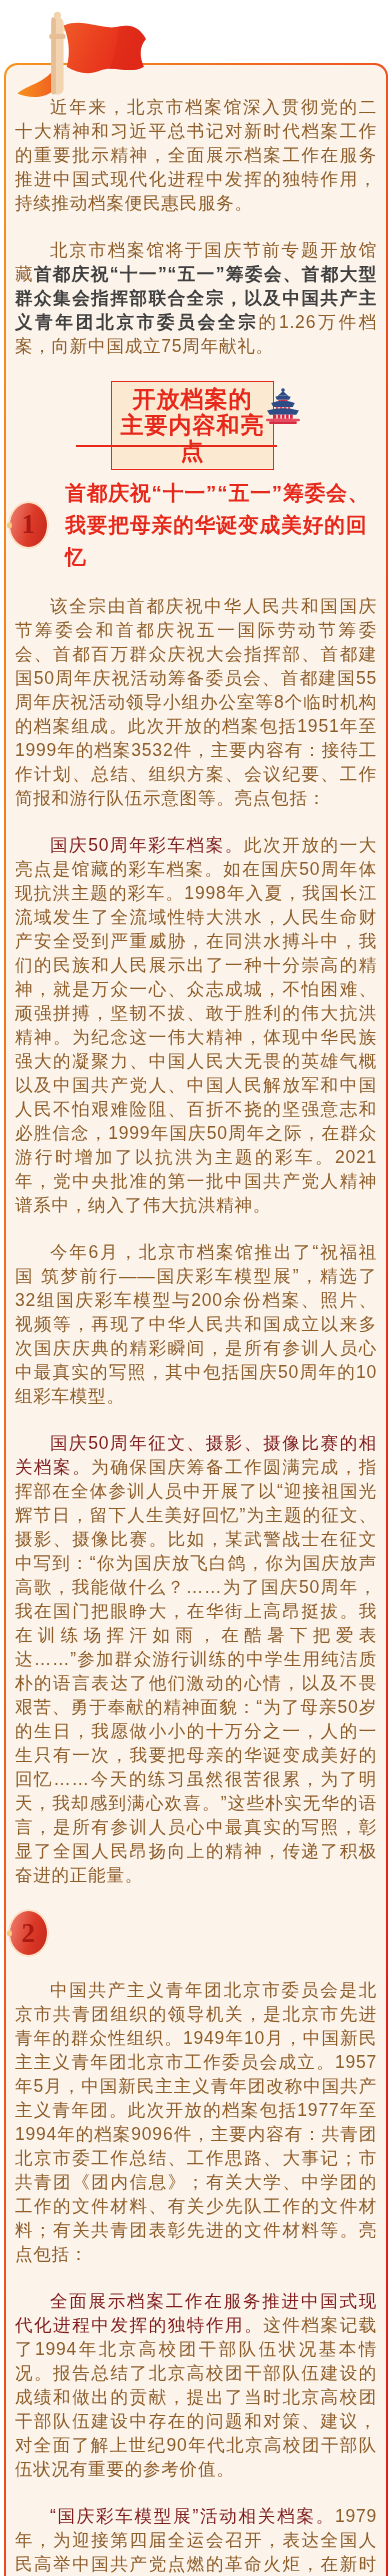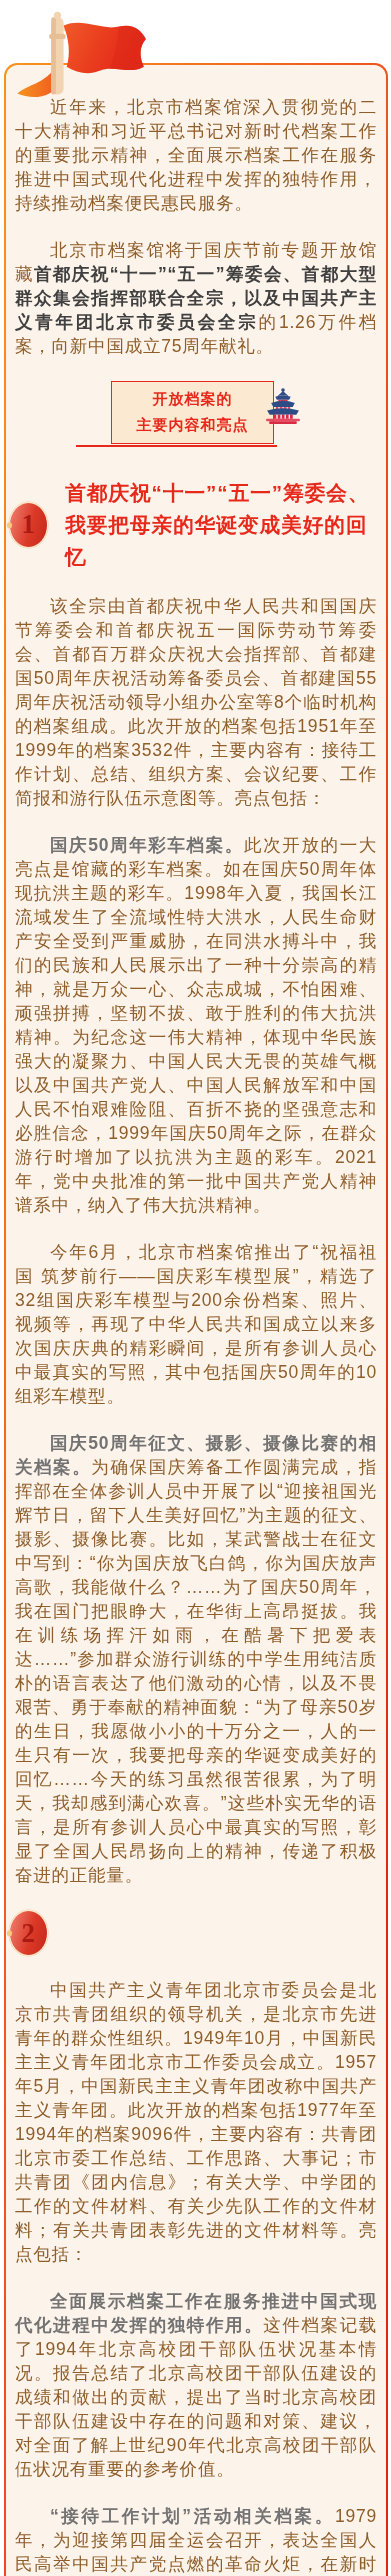--- a/index.html
+++ b/index.html
@@ -5,26 +5,26 @@
   html,body{margin:0;padding:0;}
   body{font-family:"Liberation Sans","DejaVu Sans",sans-serif;}
   .page{position:relative;width:392px;height:3355px;background:#ffffff;overflow:hidden;}
   .frame{margin:63px 4.1px 0;border-radius:13.4px;padding:1.5px;
          background:linear-gradient(100deg,#f7931e,#ef5a20 40%,#e5221a 85%);}
   .inner{background:#fcf3ea;border-radius:12px;padding:30px 9.3px 24px;box-sizing:border-box;}
   .para{font-size:17.5px;line-height:24px;letter-spacing:0.8px;color:#8e5e2b;
         text-indent:2em;margin:0 0 23px 0;text-align:justify;font-weight:500;}
   .para:last-child{margin-bottom:0;}
   .bold-red{color:#404040;font-weight:700;}
-  .lead-red{color:#737373;font-weight:700;}
+  .lead-red{color:#7f1d1d;font-weight:400;}
   
   .title-wrap{position:relative;height:82px;margin:3.1px 0 13.4px;}
   .title-box{position:absolute;left:96px;top:0;width:161px;background:#fbe9d2;
              border:1px solid #e7291c;text-align:center;padding:4.1px 0 5.2px;}
-  .title-box div{font-size:15px;font-weight:700;color:#e7291c;line-height:26px;letter-spacing:1px;}
+  .title-box div{font-size:23px;font-weight:700;color:#e7291c;line-height:26px;letter-spacing:1px;}
   .title-underline{position:absolute;left:61px;top:64px;width:201px;height:2.6px;background:#e7291c;}
   .temple{position:absolute;left:248px;top:7.2px;}
   
   .section-head{display:flex;align-items:center;gap:17.5px;margin:14.4px 0 21.6px;}
   .badge{position:relative;flex:0 0 auto;width:37px;height:44px;margin-left:-6.2px;border-radius:50%;
          background:linear-gradient(105deg,#ef8273,#dc3a28 55%,#c5271b);
          border:1.5px solid #fde8c9;box-shadow:0 0 0 0.5px #f3c99b;
          display:flex;align-items:center;justify-content:center;}
   .badge::before{content:"";position:absolute;left:-3.1px;top:50%;transform:translateY(-50%);
          width:5.7px;height:5.7px;border-radius:50%;background:#f7c97e;}
@@ -89,21 +89,21 @@
           <p class="para"><span class="lead-red">国庆50周年彩车档案。</span>此次开放的一大亮点是馆藏的彩车档案。如在国庆50周年体现抗洪主题的彩车。1998年入夏，我国长江流域发生了全流域性特大洪水，人民生命财产安全受到严重威胁，在同洪水搏斗中，我们的民族和人民展示出了一种十分崇高的精神，就是万众一心、众志成城，不怕困难、顽强拼搏，坚韧不拔、敢于胜利的伟大抗洪精神。为纪念这一伟大精神，体现中华民族强大的凝聚力、中国人民大无畏的英雄气概以及中国共产党人、中国人民解放军和中国人民不怕艰难险阻、百折不挠的坚强意志和必胜信念，1999年国庆50周年之际，在群众游行时增加了以抗洪为主题的彩车。2021年，党中央批准的第一批中国共产党人精神谱系中，纳入了伟大抗洪精神。</p>
           <p class="para">今年6月，北京市档案馆推出了“祝福祖国 筑梦前行——国庆彩车模型展”，精选了32组国庆彩车模型与200余份档案、照片、视频等，再现了中华人民共和国成立以来多次国庆庆典的精彩瞬间，是所有参训人员心中最真实的写照，其中包括国庆50周年的10组彩车模型。</p>
           <p class="para"><span class="lead-red">国庆50周年征文、摄影、摄像比赛的相关档案。</span>为确保国庆筹备工作圆满完成，指挥部在全体参训人员中开展了以“迎接祖国光辉节日，留下人生美好回忆”为主题的征文、摄影、摄像比赛。比如，某武警战士在征文中写到：“你为国庆放飞白鸽，你为国庆放声高歌，我能做什么？……为了国庆50周年，我在国门把眼睁大，在华街上高昂挺拔。我在训练场挥汗如雨，在酷暑下把爱表达……”参加群众游行训练的中学生用纯洁质朴的语言表达了他们激动的心情，以及不畏艰苦、勇于奉献的精神面貌：“为了母亲50岁的生日，我愿做小小的十万分之一，人的一生只有一次，我要把母亲的华诞变成美好的回忆……今天的练习虽然很苦很累，为了明天，我却感到满心欢喜。”这些朴实无华的语言，是所有参训人员心中最真实的写照，彰显了全国人民昂扬向上的精神，传递了积极奋进的正能量。</p>
           <div class="section-head">
             <div class="badge">
               <span>2</span>
             </div>
           </div>
           <p class="para">中国共产主义青年团北京市委员会是北京市共青团组织的领导机关，是北京市先进青年的群众性组织。1949年10月，中国新民主主义青年团北京市工作委员会成立。1957年5月，中国新民主主义青年团改称中国共产主义青年团。此次开放的档案包括1977年至1994年的档案9096件，主要内容有：共青团北京市委工作总结、工作思路、大事记；市共青团《团内信息》；有关大学、中学团的工作的文件材料、有关少先队工作的文件材料；有关共青团表彰先进的文件材料等。亮点包括：</p>
           <p class="para"><span class="lead-red">全面展示档案工作在服务推进中国式现代化进程中发挥的独特作用。</span>这件档案记载了1994年北京高校团干部队伍状况基本情况。报告总结了北京高校团干部队伍建设的成绩和做出的贡献，提出了当时北京高校团干部队伍建设中存在的问题和对策、建议，对全面了解上世纪90年代北京高校团干部队伍状况有重要的参考价值。</p>
-          <p class="para"><span class="lead-red">“接待工作计划”活动相关档案。</span>1979年，为迎接第四届全运会召开，表达全国人民高举中国共产党点燃的革命火炬，在新时期跟随党中央进行新长征的坚强意志，经国务院批准，共青团中央、国家体委和中华全国体育总会在全国广大青少年间组织了一次“新长征火炬接力”活动。</p>
+          <p class="para"><span class="lead-red">“国庆彩车模型展”活动相关档案。</span>1979年，为迎接第四届全运会召开，表达全国人民高举中国共产党点燃的革命火炬，在新时期跟随党中央进行新长征的坚强意志，经国务院批准，共青团中央、国家体委和中华全国体育总会在全国广大青少年间组织了一次“新长征火炬接力”活动。</p>
         </div>
 
     </div>
   </div>
 
   <svg class="flag" width="144" height="103" viewBox="0 0 280 200">
     <defs>
       <linearGradient id="fg" x1="0" y1="0" x2="1" y2="0.3">
         <stop offset="0" stop-color="#f05a28"></stop>
         <stop offset="0.55" stop-color="#e93b1e"></stop>

